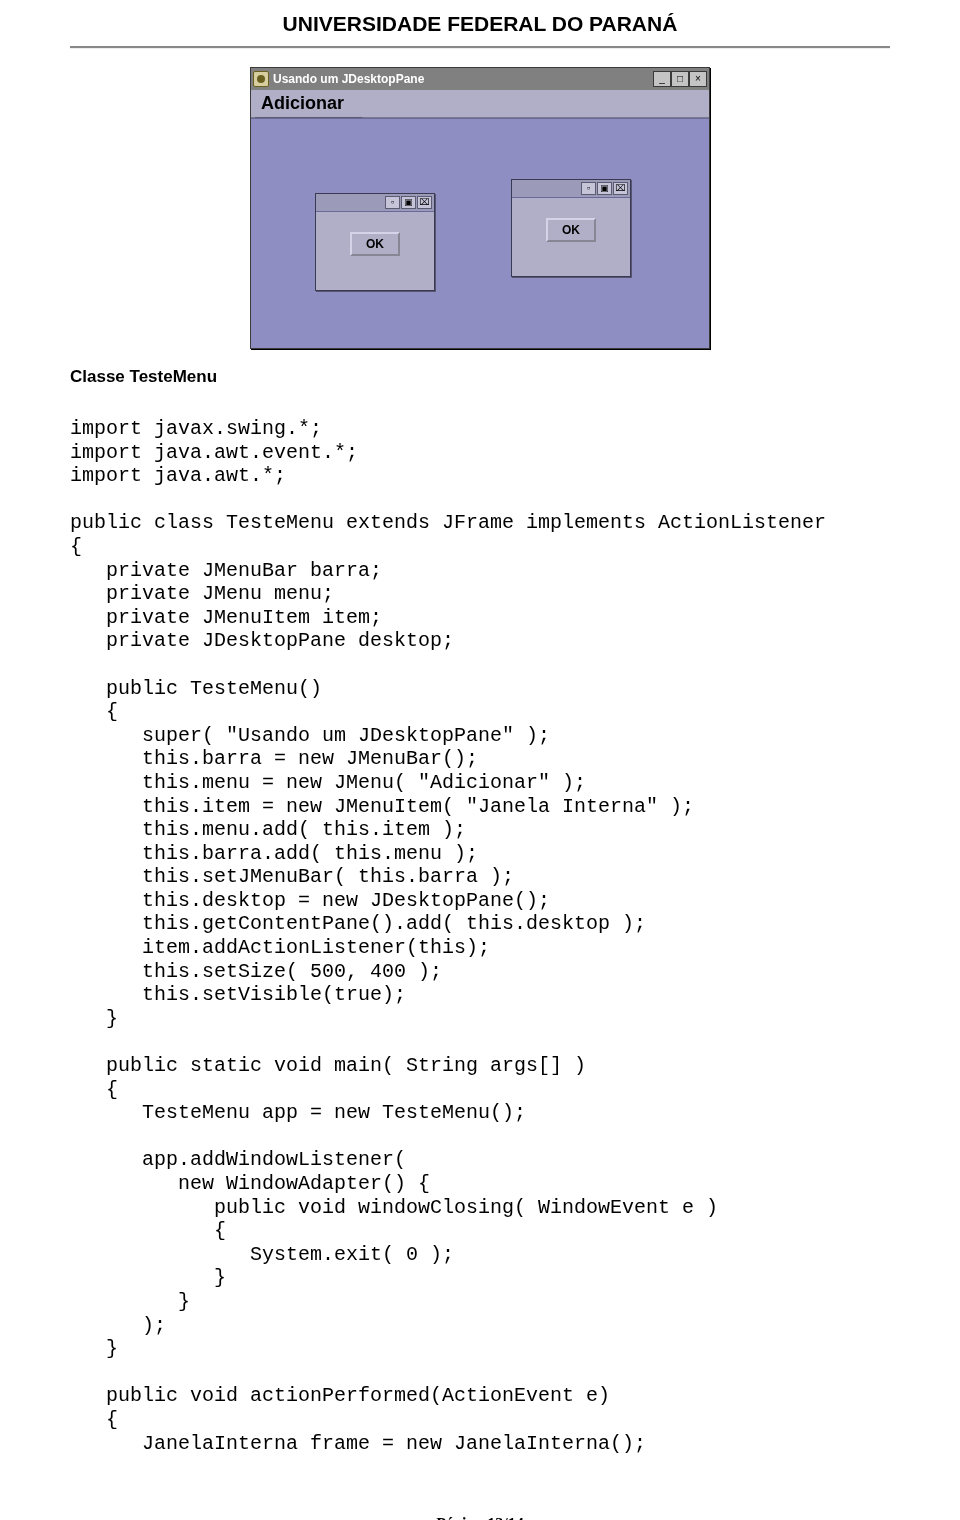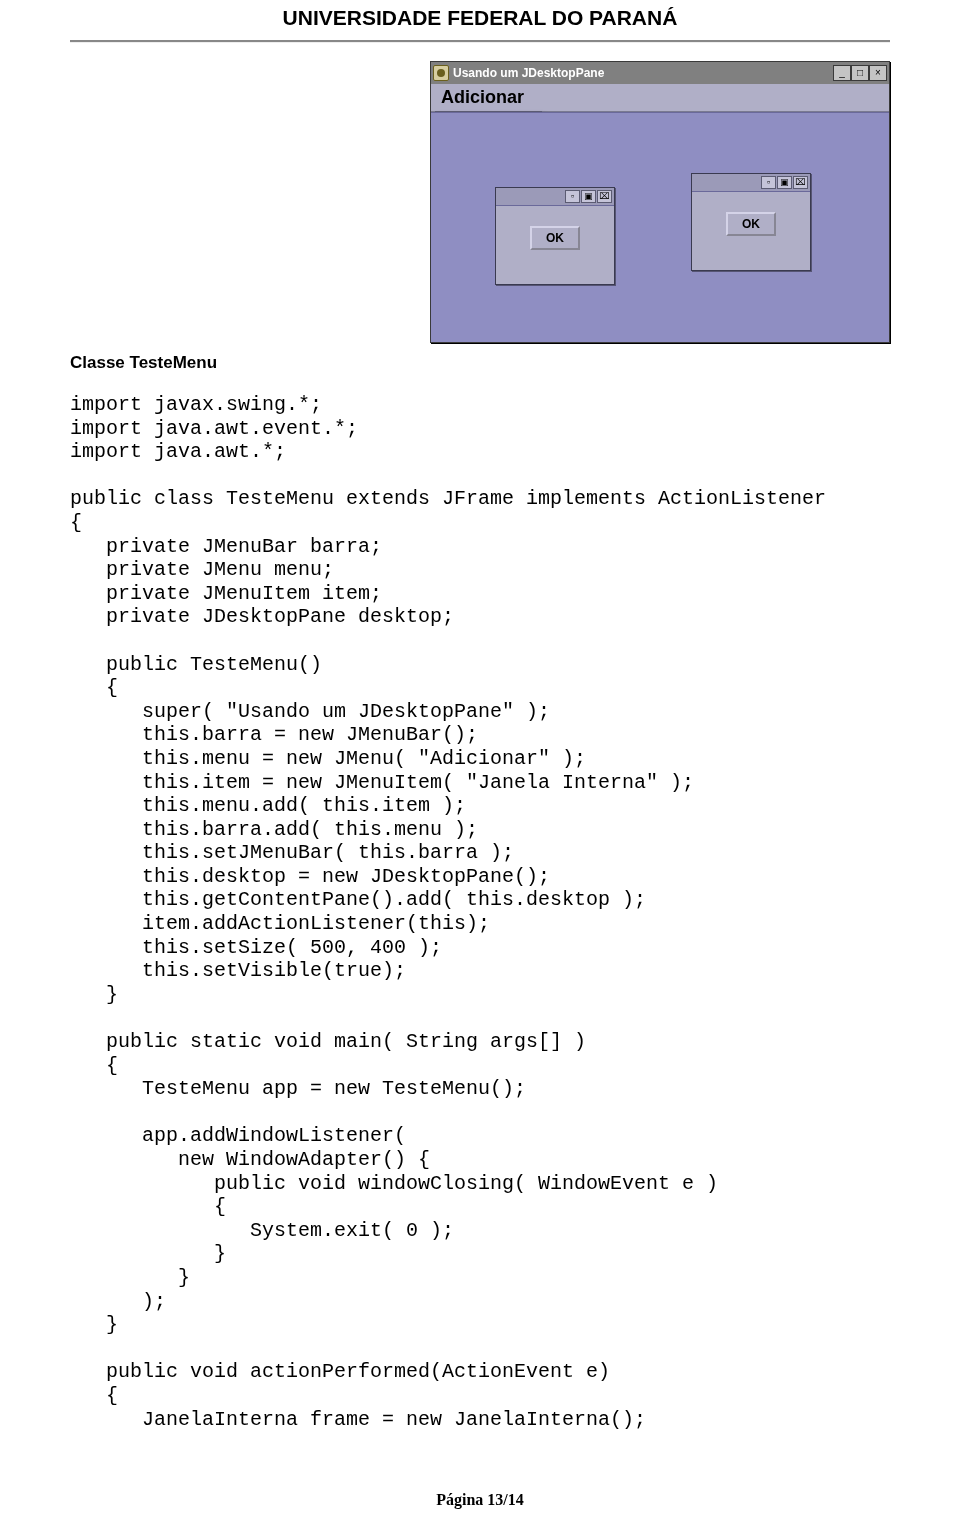--- a/index.html
+++ b/index.html
@@ -11,33 +11,33 @@
     color: #000;
     width: 960px;
   }
   .page {
     padding: 0 70px 40px 70px;
   }
   .header-title {
     text-align: center;
     font-weight: bold;
     font-size: 21px;
-    padding-top: 6px;
+    padding-top: 12px;
     padding-bottom: 10px;
   }
   .hr-double {
     border-top: 2px solid #888;
     border-bottom: 1px solid #eee;
     height: 3px;
     margin-bottom: 18px;
   }
   .screenshot-wrap {
     display: flex;
-    justify-content: flex-end;
-    margin-bottom: 10px;
+    justify-content: center;
+    margin-bottom: 18px;
   }
 
   
   .swing-window {
     width: 460px;
     background: #b0afc7;
     border: 1px solid #3a3a3a;
     box-shadow: 1px 1px 0 #000;
   }
   .titlebar {
@@ -154,21 +154,21 @@
     border: 2px outset #d4d3e8;
     font-size: 12px;
     font-weight: bold;
     padding: 3px 14px;
   }
 
   .section-label {
     font-weight: bold;
     font-size: 17px;
     margin-top: 6px;
-    margin-bottom: 20px;
+    margin-bottom: 30px;
   }
   .code {
     font-family: "Courier New", Courier, monospace;
     font-size: 20px;
     line-height: 1.18;
     white-space: pre;
   }
   .footer {
     text-align: center;
     font-family: "Times New Roman", Times, serif;

